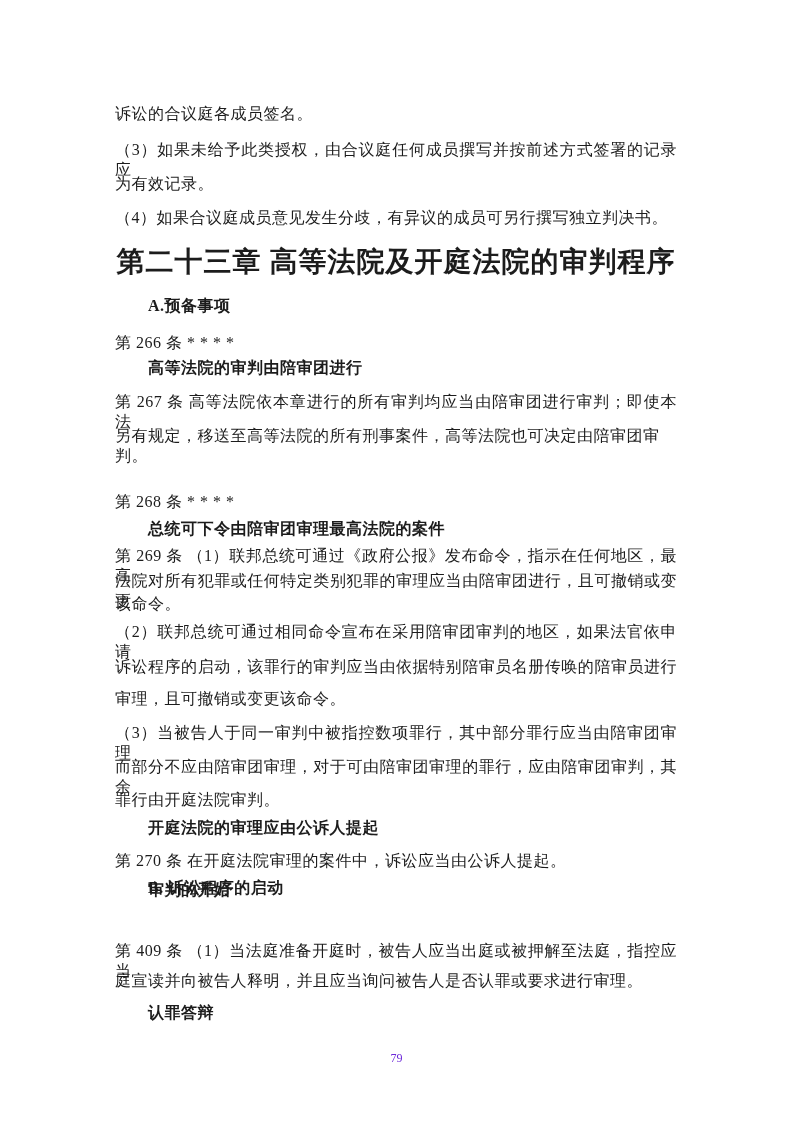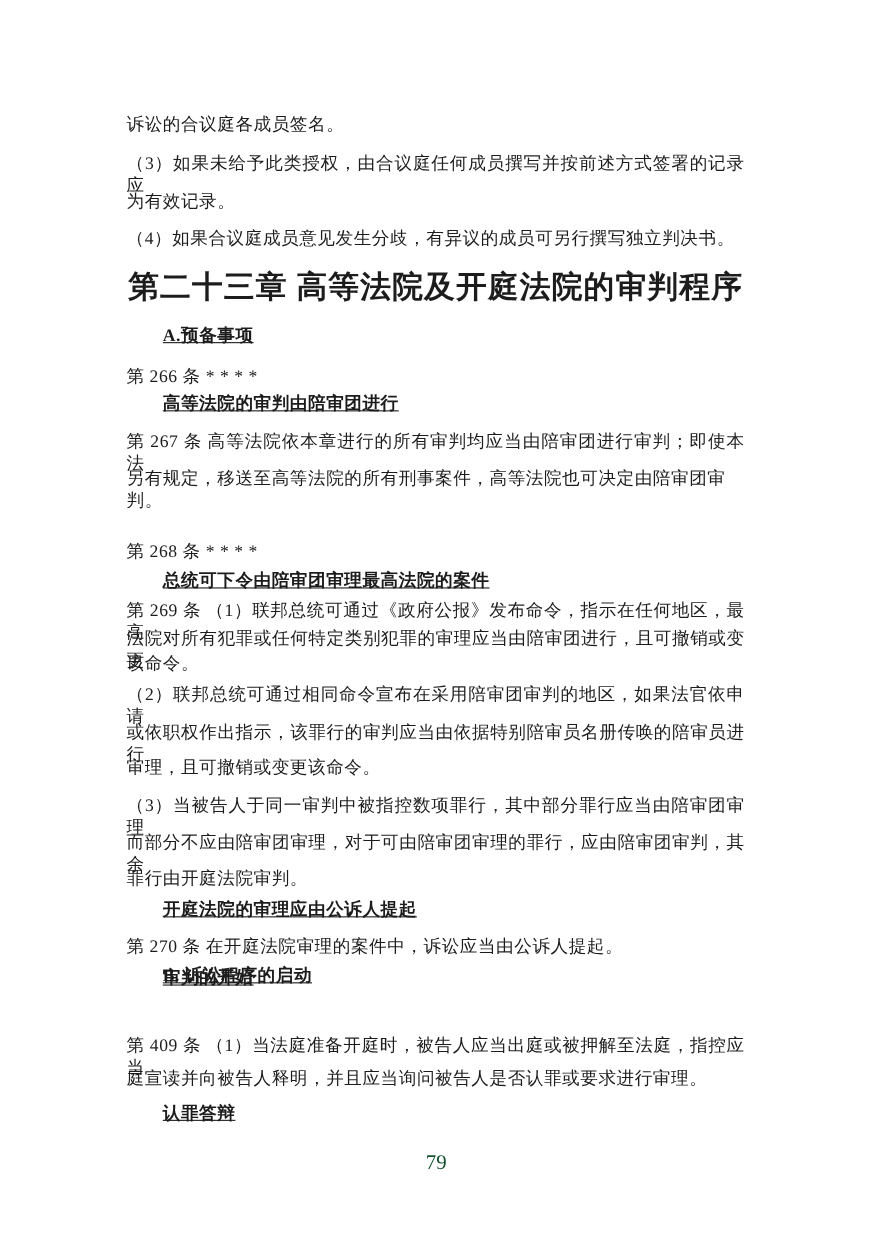--- a/index.html
+++ b/index.html
@@ -35,39 +35,38 @@
   
   .full {
     text-align: justify;
     text-align-last: justify;
     text-justify: inter-character;
   }
   
   .subhead {
     font-weight: bold;
     padding-left: 33px;
-    text-decoration: underline;
   }
   
   .chapter {
     font-weight: bold;
     font-size: 28px;
     line-height: 26px;
     text-align: center;
     letter-spacing: 1px;
   }
   .footer {
     position: absolute;
     left: 0;
     right: 0;
     top: 1050px;
     text-align: center;
-    font-size: 19px;
+    font-size: 12px;
     line-height: 16px;
-    color: #14532d;
+    color: #6d28d9;
   }
 </style>
 </head>
 <body>
 
 <div class="page">
   <div class="content">
 
     <div class="ln" style="top:104px">诉讼的合议庭各成员签名。</div>
     <div class="ln full" style="top:140px">（3）如果未给予此类授权，由合议庭任何成员撰写并按前述方式签署的记录应</div>
@@ -85,21 +84,21 @@
     <div class="ln" style="top:426px">另有规定，移送至高等法院的所有刑事案件，高等法院也可决定由陪审团审判。</div>
 
     <div class="ln" style="top:492px">第 268 条 * * * *</div>
     <div class="ln subhead" style="top:519px">总统可下令由陪审团审理最高法院的案件</div>
 
     <div class="ln full" style="top:546px">第 269 条 （1）联邦总统可通过《政府公报》发布命令，指示在任何地区，最高</div>
     <div class="ln full" style="top:571px">法院对所有犯罪或任何特定类别犯罪的审理应当由陪审团进行，且可撤销或变更</div>
     <div class="ln" style="top:594px">该命令。</div>
 
     <div class="ln full" style="top:622px">（2）联邦总统可通过相同命令宣布在采用陪审团审判的地区，如果法官依申请</div>
-    <div class="ln full" style="top:657px">或依职权作出指示，该罪行的审判应当由依据特别陪审员名册传唤的陪审员进行</div>
+    <div class="ln full" style="top:657px">诉讼程序的启动，该罪行的审判应当由依据特别陪审员名册传唤的陪审员进行</div>
     <div class="ln" style="top:689px">审理，且可撤销或变更该命令。</div>
 
     <div class="ln full" style="top:723px">（3）当被告人于同一审判中被指控数项罪行，其中部分罪行应当由陪审团审理</div>
     <div class="ln full" style="top:757px">而部分不应由陪审团审理，对于可由陪审团审理的罪行，应由陪审团审判，其余</div>
     <div class="ln subhead" style="top:818px">开庭法院的审理应由公诉人提起</div>
 
     <div class="ln" style="top:790px">罪行由开庭法院审判。</div>
     <div class="ln" style="top:851px">第 270 条 在开庭法院审理的案件中，诉讼应当由公诉人提起。</div>
 
     <div class="ln subhead" style="top:878px">B. 诉讼程序的启动</div>

